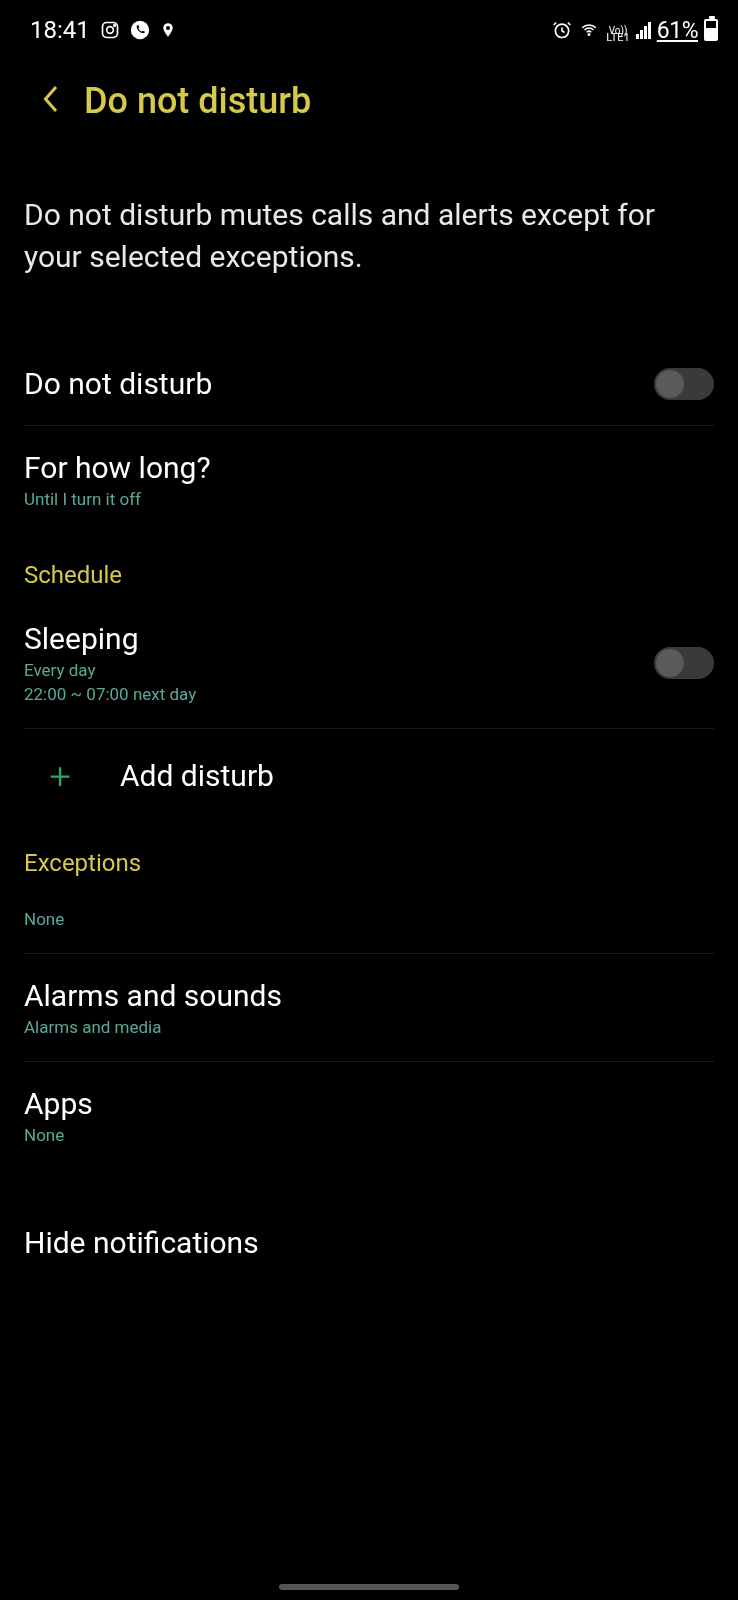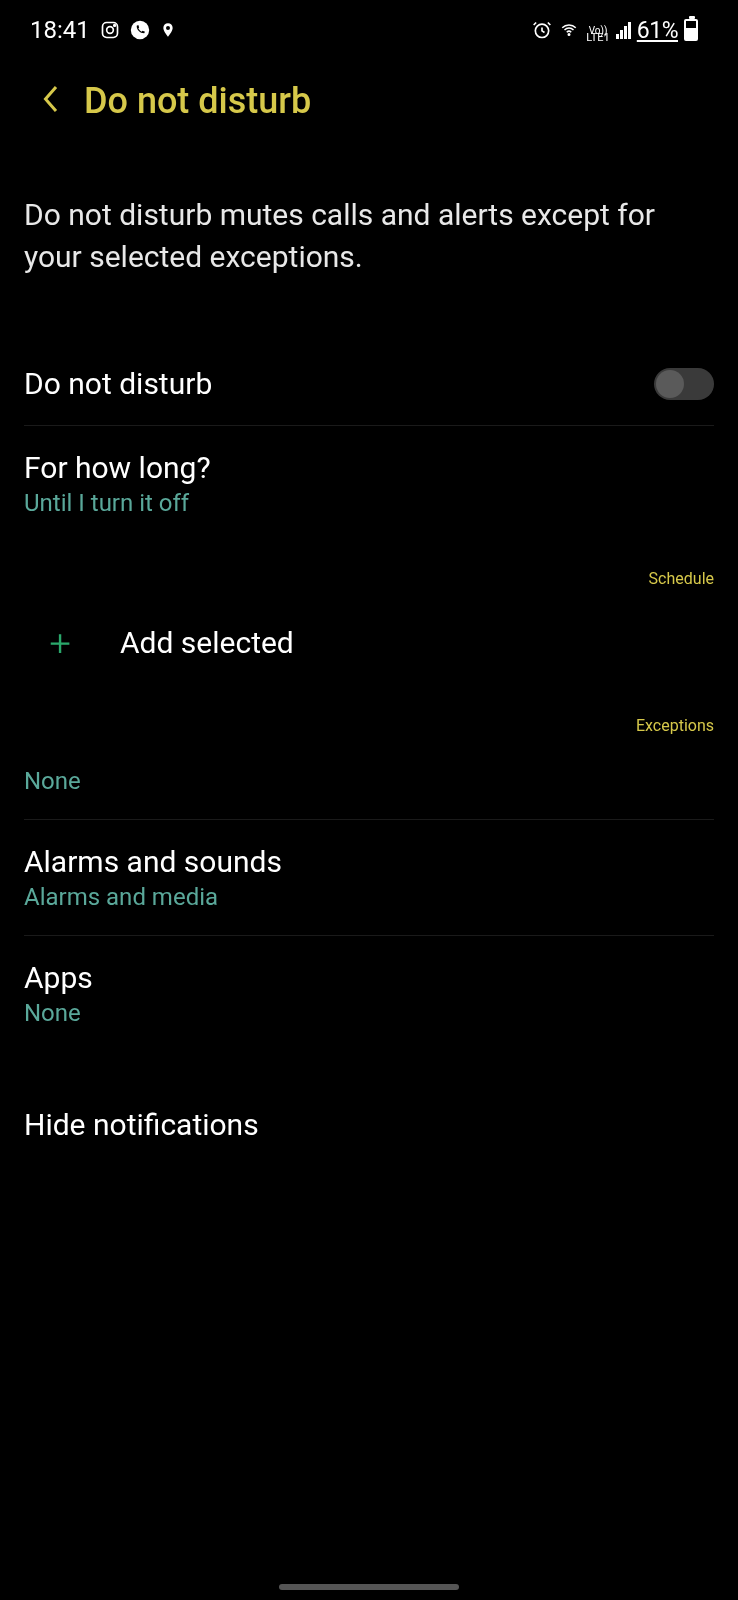--- a/index.html
+++ b/index.html
@@ -1,41 +1,41 @@
 <!DOCTYPE html>
 <html><head>
 <meta charset="utf-8">
 <style>
   * { box-sizing: border-box; margin: 0; padding: 0; }
   html, body { width: 738px; height: 1600px; background: #000; color: #fff; font-family: -apple-system, "Segoe UI", Roboto, sans-serif; overflow: hidden; }
   
   
-  .status-bar { display: flex; justify-content: space-between; align-items: center; padding: 12px 40px 8px 30px; height: 56px; font-size: 24px; font-weight: 400; gap: 37px; }
+  .status-bar { display: flex; justify-content: space-between; align-items: center; padding: 12px 20px 8px 30px; height: 56px; font-size: 24px; font-weight: 400; gap: 37px; }
   .status-left { display: flex; align-items: center; gap: 10px; }
   .status-right { display: flex; align-items: center; gap: 6px; }
   .status-icon { display: inline-flex; align-items: center; justify-content: center; }
   .battery-text { font-size: 23px; letter-spacing: -0.5px; text-decoration: underline; }
   
   
   .header { display: flex; align-items: center; gap: 24px; padding: 24px 28px 28px 40px; }
   .back-btn { color: #d6c84a; font-size: 34px; line-height: 1; }
   .header-title { color: #d6c84a; font-size: 36px; font-weight: 500; }
   
   
   .content { padding: 0 24px; }
   .description { font-size: 30px; line-height: 1.4; color: #e8e8e8; padding: 44px 0 64px 0; }
   
   .row { display: flex; justify-content: space-between; align-items: center; padding: 24px 0; border-bottom: 1px solid #1a1a1a; }
   .row.no-border { border-bottom: none; }
   .row-text { display: flex; flex-direction: column; gap: 4px; }
   .row-title { font-size: 30px; color: #fff; font-weight: 400; }
-  .row-sub { font-size: 24px; color: #5aa89a; }
+  .row-sub { font-size: 17px; color: #5aa89a; }
   .row-sub.teal { color: #5aa89a; }
   
-  .section-header { color: #d6c84a; font-size: 16px; padding: 28px 0 8px 0; font-weight: 400; text-align: right; }
+  .section-header { color: #d6c84a; font-size: 24px; padding: 28px 0 8px 0; font-weight: 400; }
   
   .add-row { display: flex; align-items: center; gap: 42px; padding: 28px 0 28px 18px; }
   .plus { color: #2aa86b; font-size: 36px; font-weight: 300; line-height: 1; }
   .add-label { font-size: 30px; color: #fff; }
   
   
   .toggle { width: 60px; height: 32px; background: #3a3a3a; border-radius: 16px; position: relative; flex-shrink: 0; }
   .toggle::after { content: ""; position: absolute; left: 2px; top: 2px; width: 28px; height: 28px; background: #5a5a5a; border-radius: 50%; }
   
   
@@ -131,24 +131,32 @@
 
   <div class="row no-border">
     <div class="row-text">
       <span class="row-title">For how long?</span>
       <span class="row-sub teal">Until I turn it off</span>
     </div>
   </div>
 
   <div class="section-header">Schedule</div>
 
+  <div class="row">
+    <div class="row-text">
+      <span class="row-title">Sleeping</span>
+      <span class="row-sub teal">Every day</span>
+      <span class="row-sub teal">22:00 ~ 07:00 next day</span>
+    </div>
+    <div class="toggle"></div>
+  </div>
 
   <div class="add-row">
     <span class="plus">＋</span>
-    <span class="add-label">Add selected</span>
+    <span class="add-label">Add disturb</span>
   </div>
 
   <div class="section-header">Exceptions</div>
 
   <div class="row">
     <div class="row-text">
       <span class="row-sub teal">None</span>
     </div>
   </div>
 

